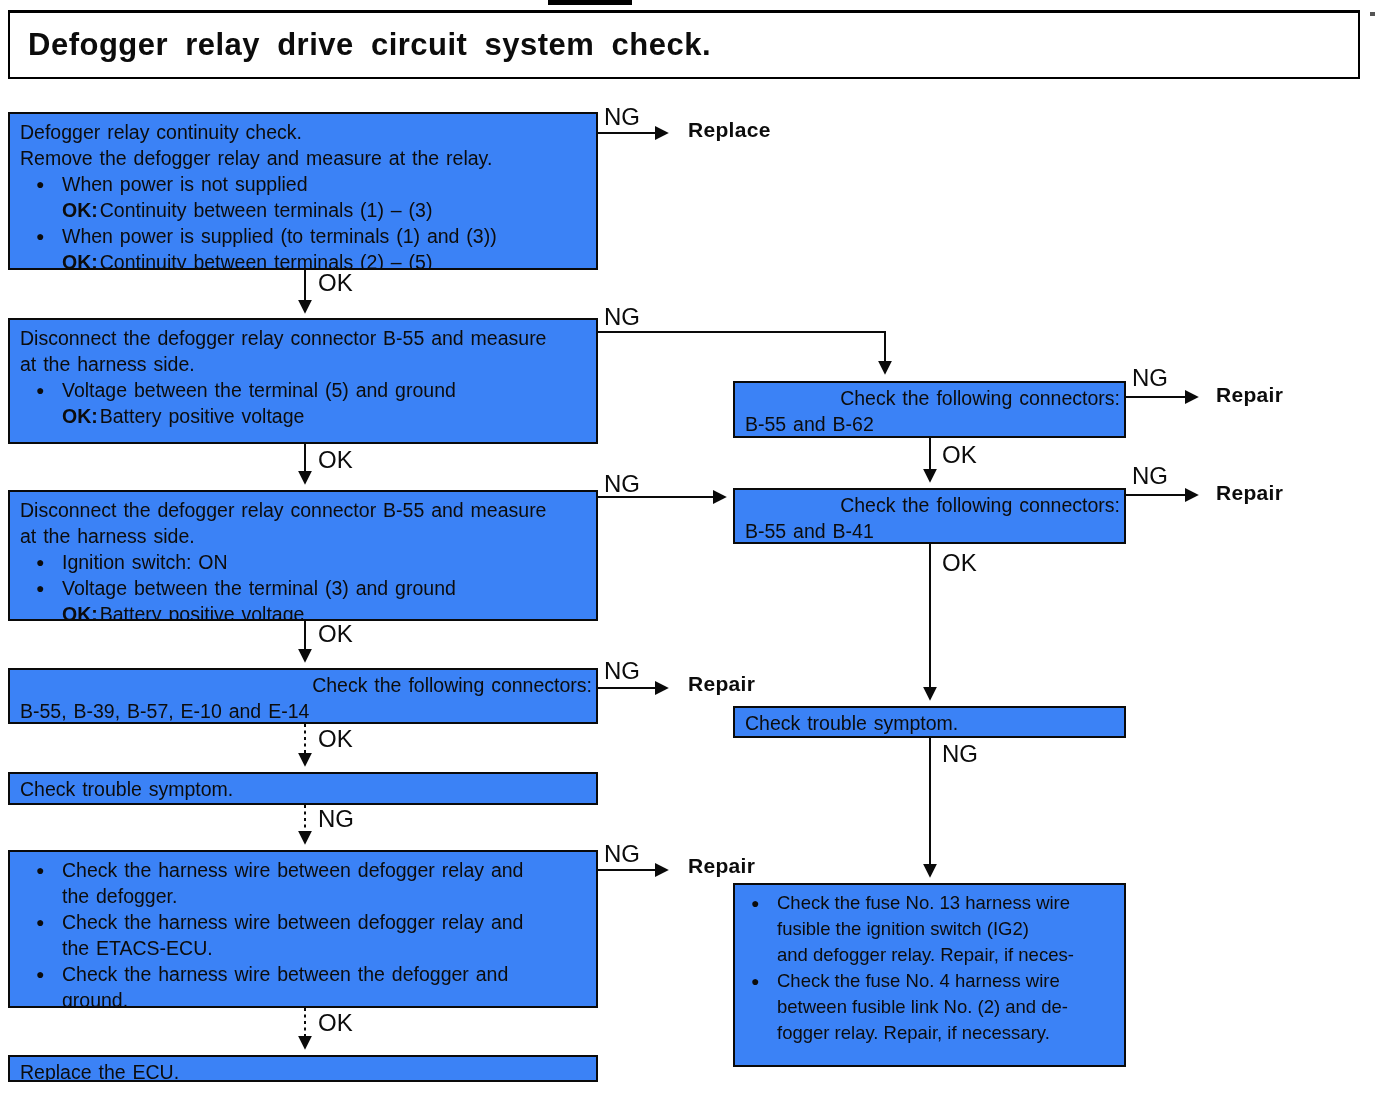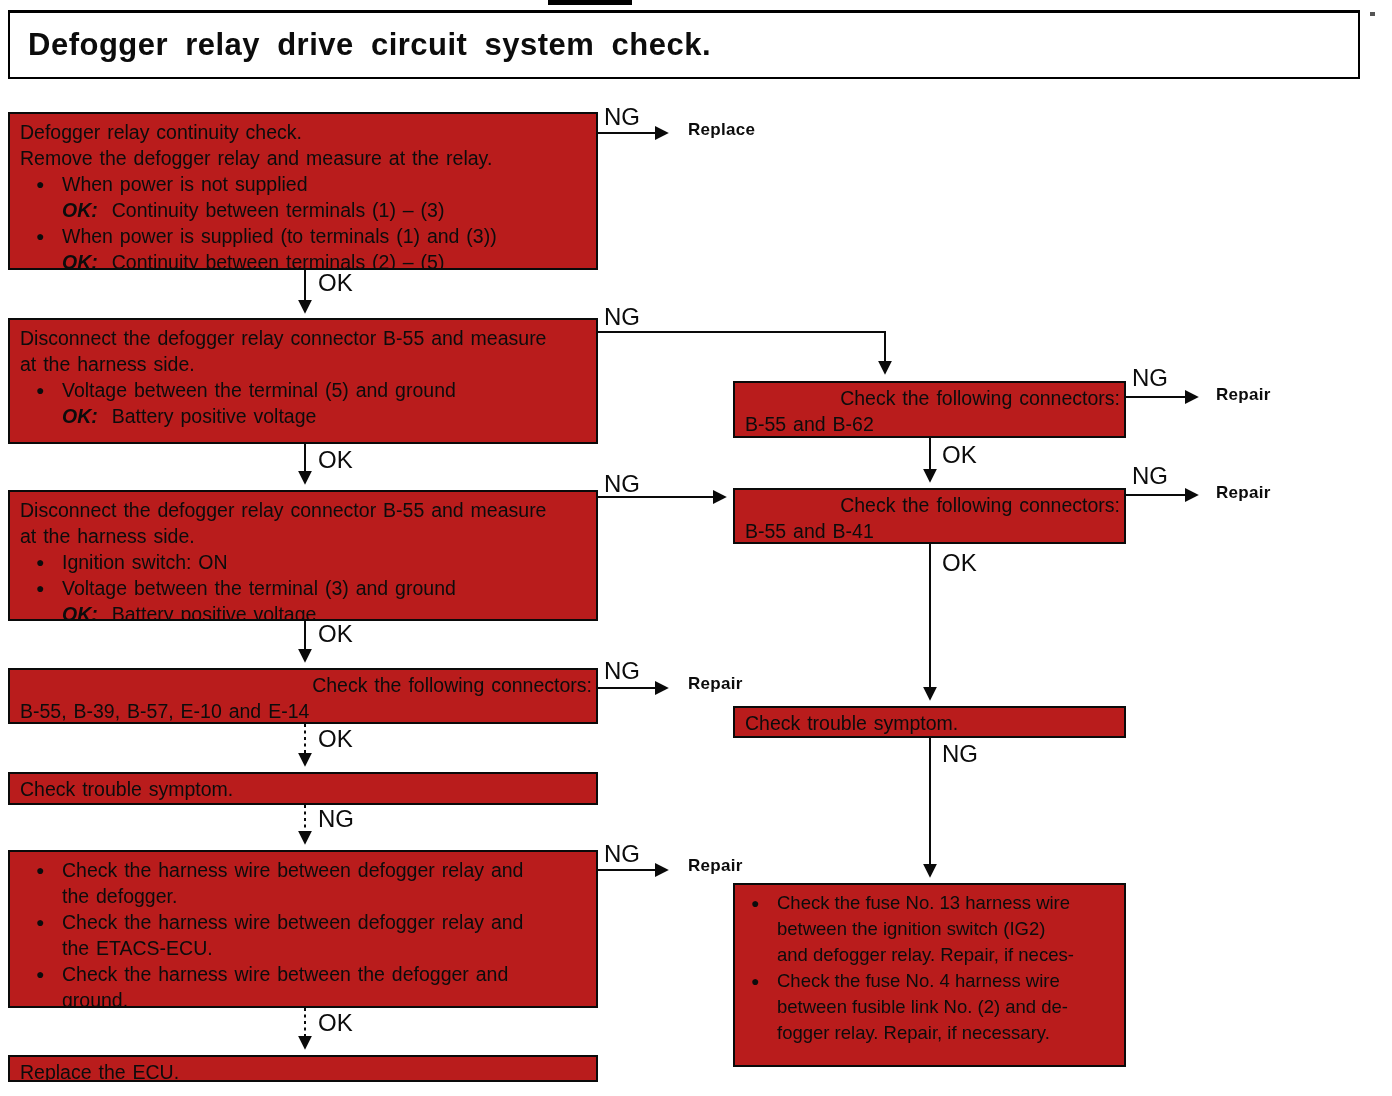--- a/index.html
+++ b/index.html
@@ -10,37 +10,37 @@
   .titlebox{
     position:absolute;left:8px;top:10px;width:1352px;height:69px;
     border:2px solid #000;border-top-width:3px;box-sizing:border-box;
     display:flex;align-items:center;background:#fff;
   }
   .titlebox span{
     font-size:31px;font-weight:700;letter-spacing:.5px;word-spacing:8px;
     padding-left:18px;white-space:nowrap;
   }
   .fbox{
-    position:absolute;border:2px solid #0a0a0a;background:#b91c1c;box-sizing:border-box;
+    position:absolute;border:2px solid #0a0a0a;background:#3b82f6;box-sizing:border-box;
     font-size:19.5px;line-height:26px;word-spacing:1.5px;
     padding:5px 4px 0 10px;overflow:hidden;
   }
   .fbox.pad-sm{padding-top:2px;}
   .fbox .ln{white-space:nowrap;}
   .fbox .ln.b{font-weight:400;text-align:right;}
   .fbox .li{display:flex;}
   .fbox .blt{flex:0 0 42px;padding-left:16px;box-sizing:border-box;font-size:14px;}
   .fbox .lt{flex:1;}
-  .fbox .okp{font-weight:700;margin-right:14px;font-style:italic;}
+  .fbox .okp{font-weight:700;margin-right:2px;}
   .fbox.dense{font-size:18.5px;word-spacing:0;padding-left:6px;}
   .fbox.dense .blt{flex:0 0 36px;padding-left:10px;}
   .lbl{
     position:absolute;font-size:24px;line-height:22px;white-space:nowrap;
   }
-  .lbl.b{font-weight:700;font-size:17px;letter-spacing:.3px;}
+  .lbl.b{font-weight:700;font-size:21px;letter-spacing:.3px;}
   svg.arrows{position:absolute;left:0;top:0;}
   .artifact{position:absolute;background:#000;}
 </style>
 </head>
 <body>
 
 <div class="page">
 
   <div class="artifact" style="left:548px;top:0;width:84px;height:5px;"></div>
   <div class="artifact" style="left:1370px;top:12px;width:5px;height:4px;background:#555;"></div>
@@ -175,21 +175,21 @@
   <div class="fbox pad-sm" style="left:733px;top:706px;width:393px;height:32px;">
       <div class="ln">Check trouble symptom.</div>
     </div>
   <div class="fbox dense" style="left:733px;top:883px;width:393px;height:184px;">
       <div class="ln li">
         <span class="blt">●</span>
         <span class="lt">Check the fuse No. 13 harness wire</span>
       </div>
       <div class="ln li">
         <span class="blt"></span>
-        <span class="lt">between the ignition switch (IG2)</span>
+        <span class="lt">fusible the ignition switch (IG2)</span>
       </div>
       <div class="ln li">
         <span class="blt"></span>
         <span class="lt">and defogger relay. Repair, if neces-</span>
       </div>
       <div class="ln li">
         <span class="blt">●</span>
         <span class="lt">Check the fuse No. 4 harness wire</span>
       </div>
       <div class="ln li">

